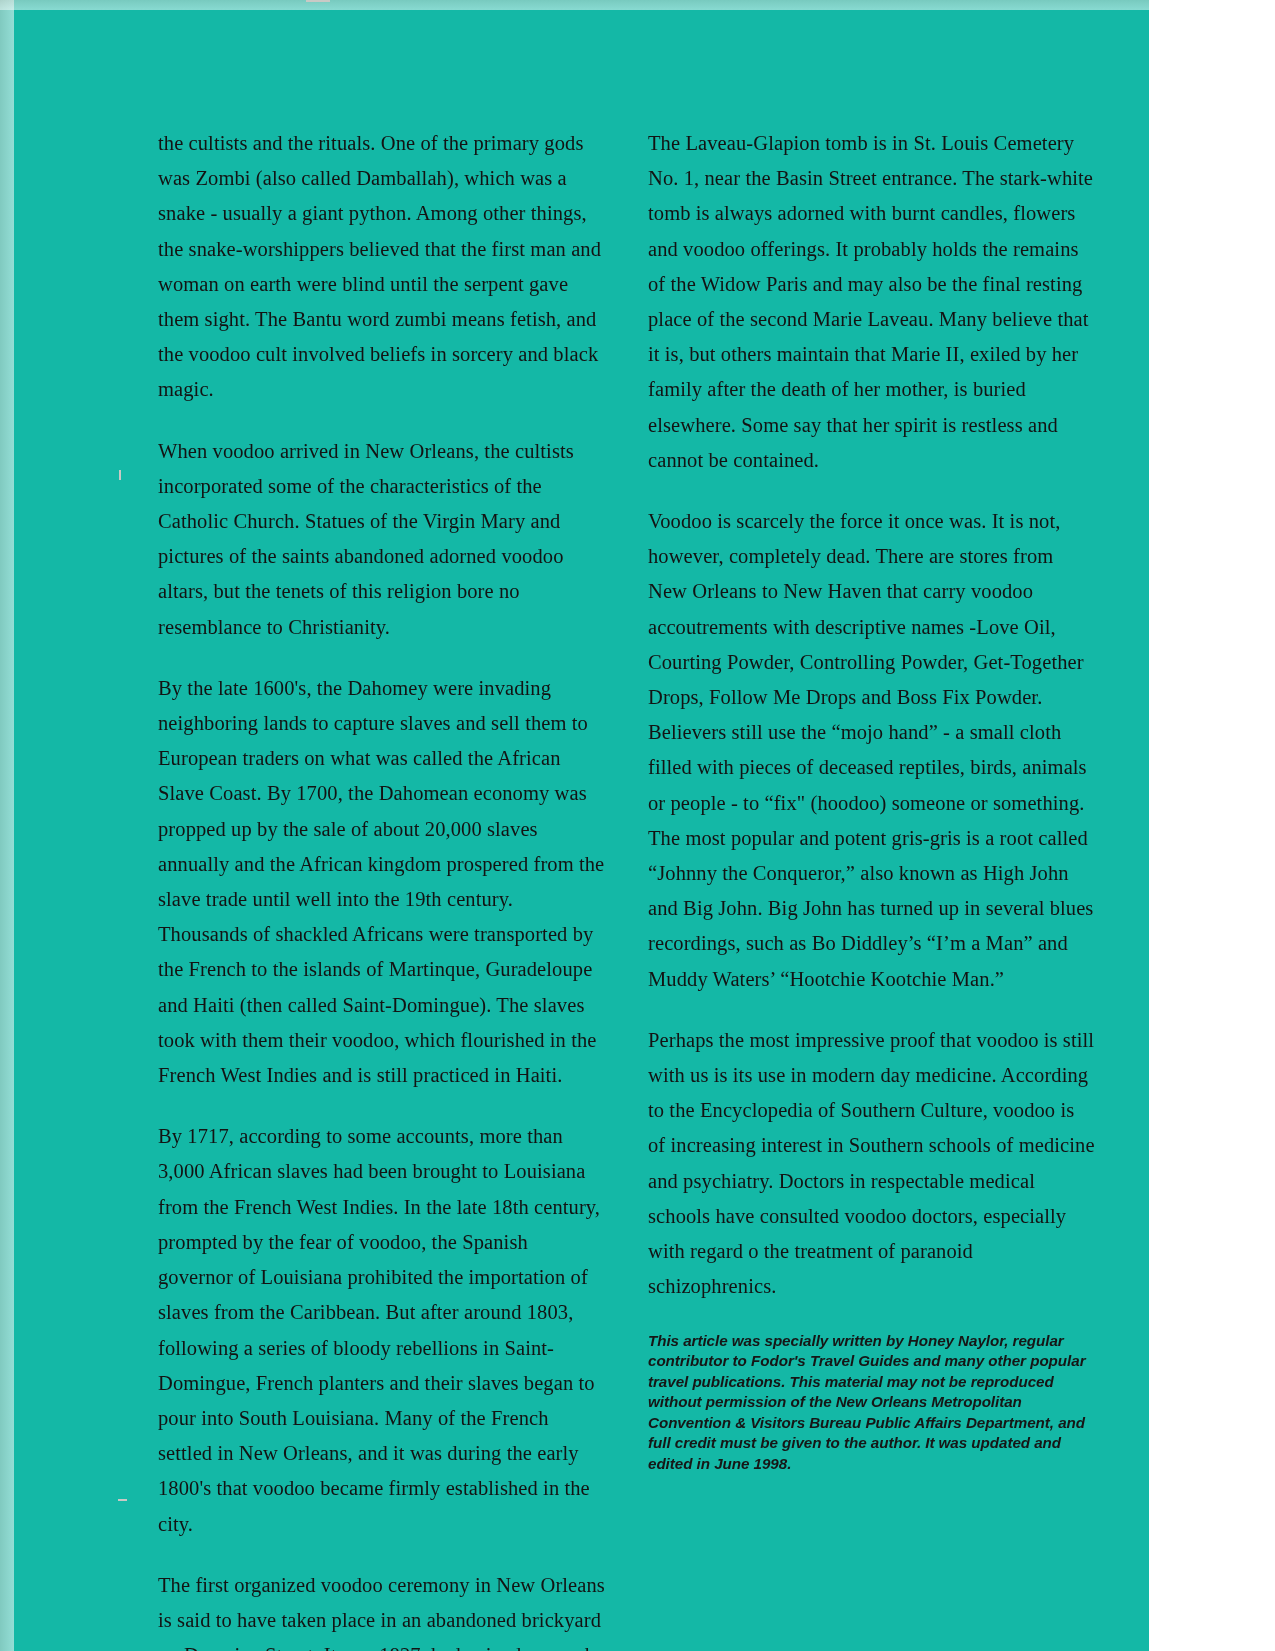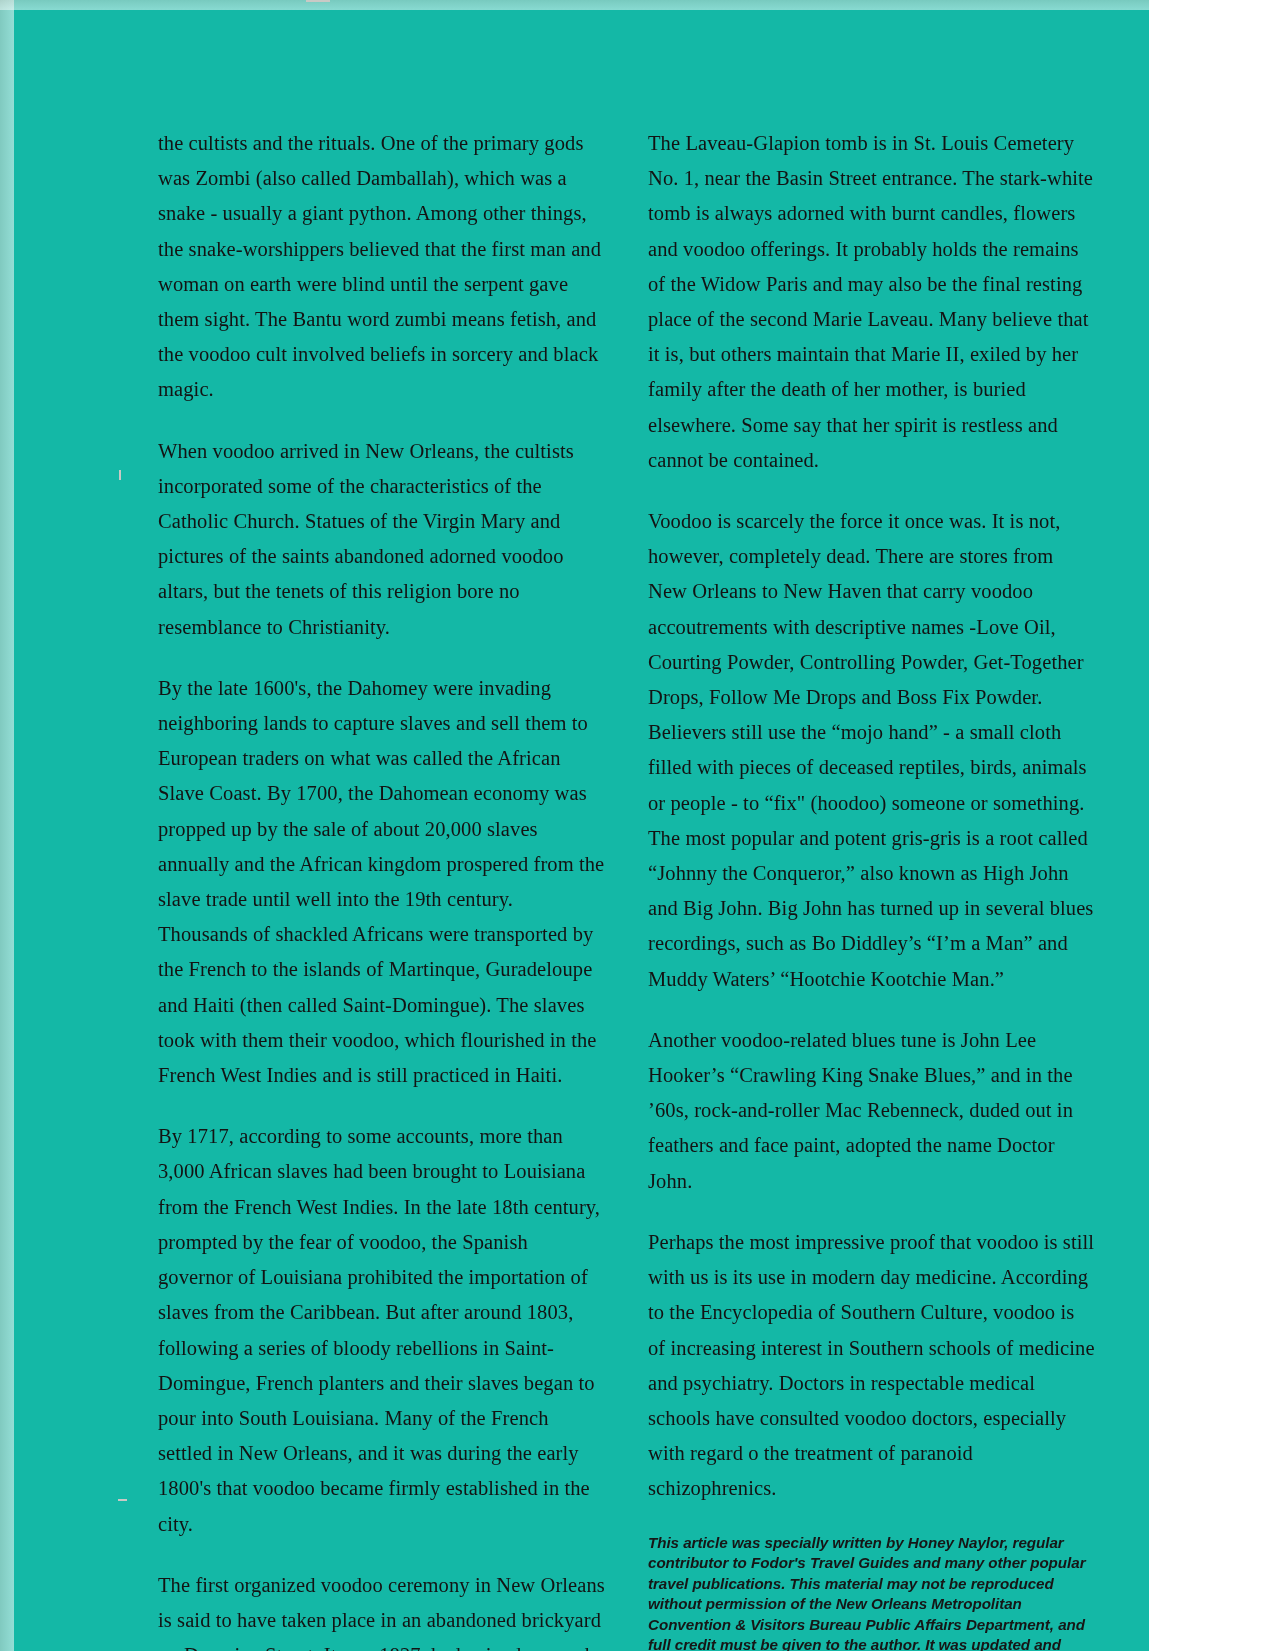--- a/index.html
+++ b/index.html
@@ -91,19 +91,18 @@
       <p class="body-par">the cultists and the rituals. One of the primary gods was Zombi (also called Damballah), which was a snake - usually a giant python. Among other things, the snake-worshippers believed that the first man and woman on earth were blind until the serpent gave them sight. The Bantu word zumbi means fetish, and the voodoo cult involved beliefs in sorcery and black magic.</p>
       <p class="body-par">When voodoo arrived in New Orleans, the cultists incorporated some of the characteristics of the Catholic Church. Statues of the Virgin Mary and pictures of the saints abandoned adorned voodoo altars, but the tenets of  this religion bore no resemblance to Christianity.</p>
       <p class="body-par">By the late 1600's, the Dahomey were invading neighboring lands to capture slaves and sell them to European traders on what was called the African Slave Coast. By 1700, the Dahomean economy was propped up by the sale of about 20,000 slaves annually and the African kingdom prospered from the slave trade until well into the 19th century. Thousands of shackled Africans were transported by the French to the islands of Martinque, Guradeloupe and Haiti (then called Saint-Domingue). The slaves took with them their voodoo, which flourished in the French West Indies and is still practiced in Haiti.</p>
       <p class="body-par">By 1717, according to some accounts, more than 3,000 African slaves had been brought to Louisiana from the French West Indies. In the late 18th century, prompted by the fear of voodoo, the Spanish governor of Louisiana prohibited the importation of slaves from the Caribbean. But after around 1803, following a series of bloody rebellions in Saint-Domingue, French planters and their slaves began to pour into South Louisiana. Many of the French settled in New Orleans, and it was during the early 1800's that voodoo became firmly established in the city.</p>
       <p class="body-par">The first organized voodoo ceremony in New Orleans is said to have taken place in an abandoned brickyard on Dumaine Street. It was 1827, had gained as much notoriety as Marie, perhaps even more. Other queens reigned after them, but none ever had the power or the fame of the Laveaus.</p>
     </div>
 
     <div class="col">
       <p class="body-par">The Laveau-Glapion tomb is in St. Louis Cemetery No. 1, near the Basin Street entrance. The stark-white tomb is always adorned with burnt candles, flowers and voodoo offerings. It probably holds the remains of the Widow Paris and may also be the final resting place of the second Marie Laveau. Many believe that it is, but others maintain that Marie II, exiled by her family after the death of her mother, is buried elsewhere. Some say that her spirit is restless and cannot be contained.</p>
       <p class="body-par">Voodoo is scarcely the force it once was. It is not, however, completely dead. There are stores from New Orleans to New Haven that carry voodoo accoutrements with descriptive names -Love Oil, Courting Powder, Controlling Powder, Get-Together Drops, Follow Me Drops and Boss Fix Powder. Believers still use the “mojo hand” - a small cloth filled with pieces of deceased reptiles, birds, animals or people - to “fix" (hoodoo) someone or something. The most popular and potent gris-gris is a root called “Johnny the Conqueror,” also known as High John and Big John. Big John has turned up in several blues recordings, such as Bo Diddley’s “I’m a Man” and Muddy Waters’ “Hootchie Kootchie Man.”</p>
-      <p class="body-par">Another voodoo-related blues tune is John Lee Hooker’s “Crawling King Snake Blues,” and in the ’60s, rock-and-roller Mac Rebenneck, duded out in feathers and face paint, adopted the name Doctor John.</p>
       <p class="body-par">Perhaps the most impressive proof that voodoo is still with us is its use in modern day medicine. According to the Encyclopedia of Southern Culture, voodoo is of increasing interest in Southern schools of medicine and psychiatry. Doctors in respectable medical schools have consulted voodoo doctors, especially with regard  o the treatment of paranoid schizophrenics.</p>
       <p class="credit">This article was specially written by Honey Naylor, regular contributor to Fodor's Travel Guides and many other popular travel publications. This material may not be reproduced without permission of the New Orleans Metropolitan Convention &amp; Visitors Bureau Public Affairs Department, and full credit must be given to the author. It was updated and edited in June 1998.</p>
     </div>
 
   </div>
 </div>
 
 </body></html>

